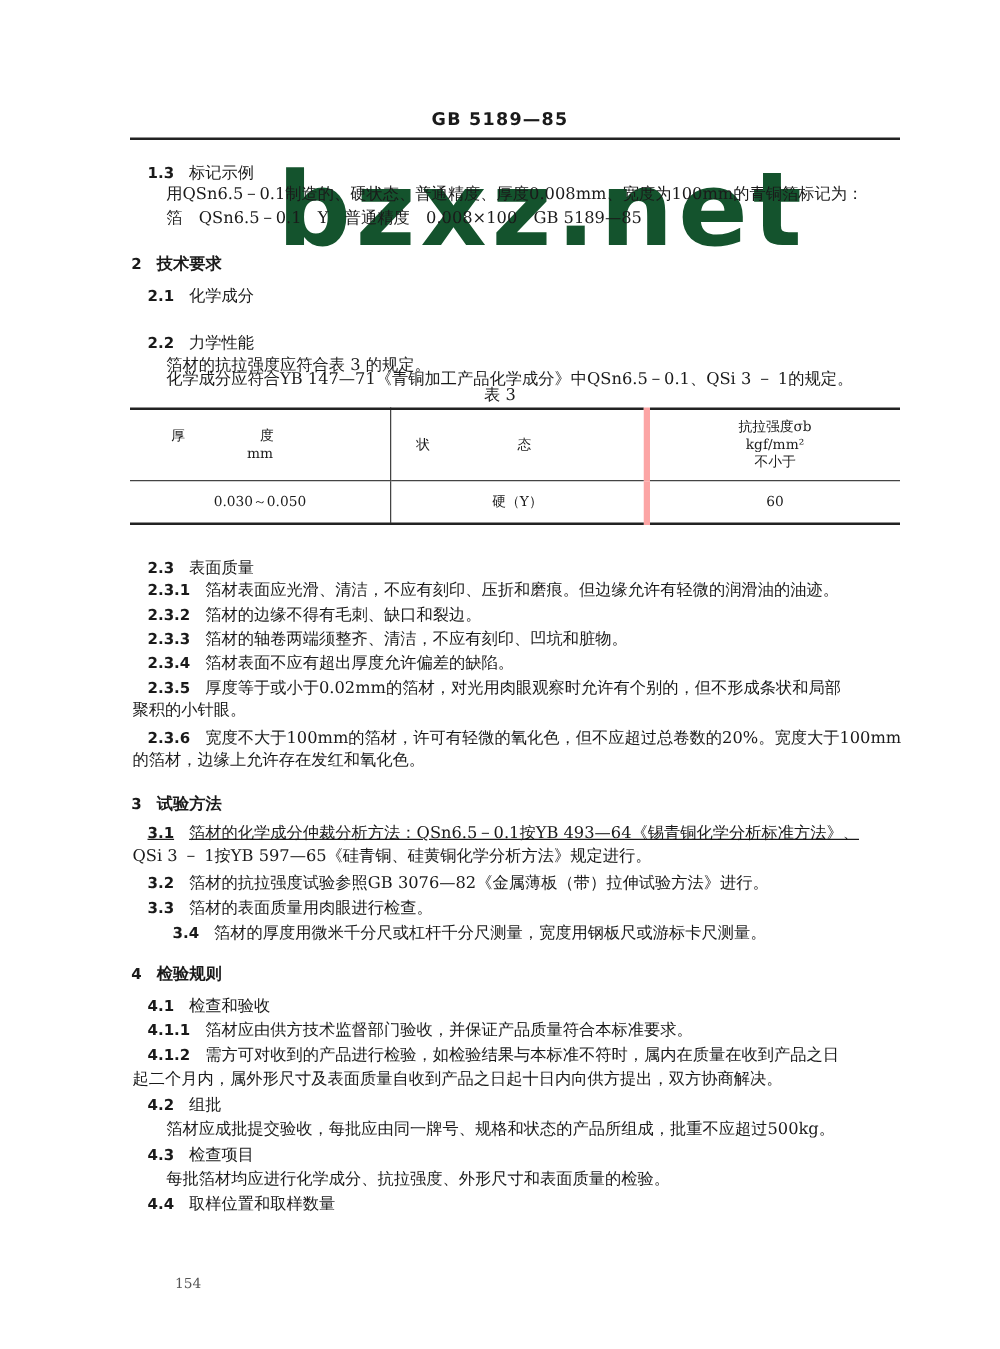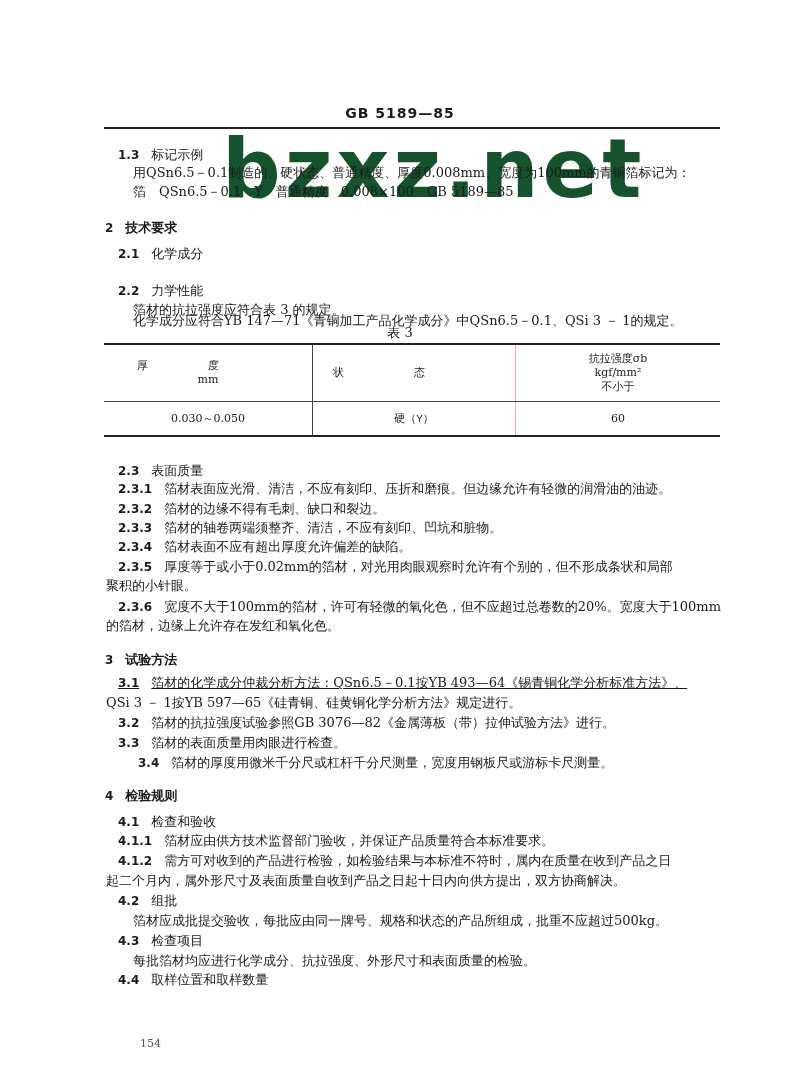--- a/index.html
+++ b/index.html
@@ -4,39 +4,39 @@
 <style>
   html, body { margin: 0; padding: 0; }
   body {
     width: 800px; height: 1079px; background: #ffffff; position: relative; overflow: hidden;
     font-family: "DejaVu Serif", "Liberation Serif", serif; color: #1a1a1a;
   }
   .watermark {
     position: absolute; left: 222px; top: 128px; font-family: "DejaVu Sans", "Liberation Sans", sans-serif;
     font-weight: bold; font-size: 82px; color: #14532d; letter-spacing: 4px; z-index: 0; line-height: 1;
   }
-  .page { position: absolute; left: 0; top: 17px; width: 800px; height: 821px; z-index: 1; }
+  .page { position: absolute; left: 0; top: 0; width: 800px; height: 821px; z-index: 1; }
   .header-title {
     position: absolute; top: 88px; left: 0; width: 800px; text-align: center;
     font-family: "DejaVu Sans", "Liberation Sans", sans-serif; font-weight: bold; font-size: 14px; letter-spacing: 1px;
   }
   .header-rule { position: absolute; top: 110px; left: 104px; width: 616px; height: 2px; background: #222; }
   .line { position: absolute; font-size: 13px; white-space: nowrap; line-height: 18px; }
   .num { font-family: "DejaVu Sans", "Liberation Sans", sans-serif; font-weight: bold; font-size: 12px; margin-right: 12px; }
   .h1 { font-family: "DejaVu Sans", "Liberation Sans", sans-serif; font-weight: bold; font-size: 13px; }
   .caption { position: absolute; top: 307px; left: 0; width: 800px; text-align: center; font-size: 13px; }
   table.spec {
     position: absolute; top: 326px; left: 104px; width: 616px; border-collapse: collapse; font-size: 11px;
     border-top: 2px solid #222; border-bottom: 2px solid #222;
   }
   table.spec td, table.spec th { text-align: center; font-weight: normal; padding: 0; }
   table.spec th { height: 56px; border-bottom: 1px solid #444; line-height: 14px; }
   table.spec td { height: 33px; }
   table.spec .c1 { width: 208px; border-right: 1px solid #444; }
-  table.spec .c2 { width: 202px; border-right: 1px solid #fca5a5; font-family: Liberation Mono, monospace; }
+  table.spec .c2 { width: 202px; border-right: 5px solid #fca5a5; }
   .spread { letter-spacing: 60px; }
   .spread2 { letter-spacing: 70px; }
   .pageno { position: absolute; left: 140px; top: 1020px; font-size: 11px; color: #555; }
 </style>
 </head>
 <body>
 
 <div class="watermark">bzxz.net</div>
 
 <div class="page">

